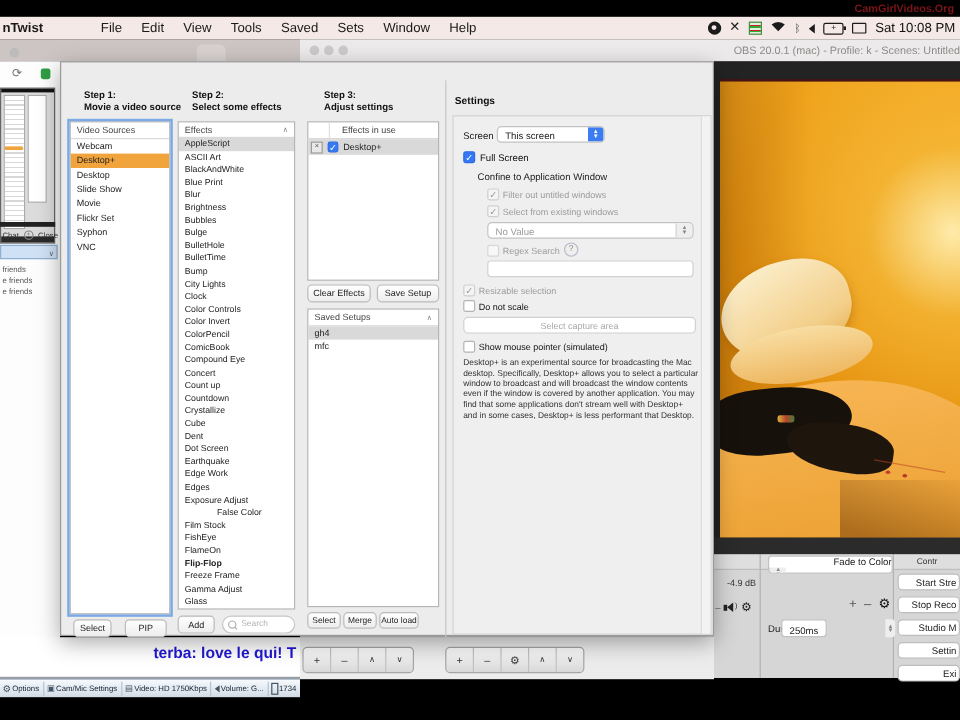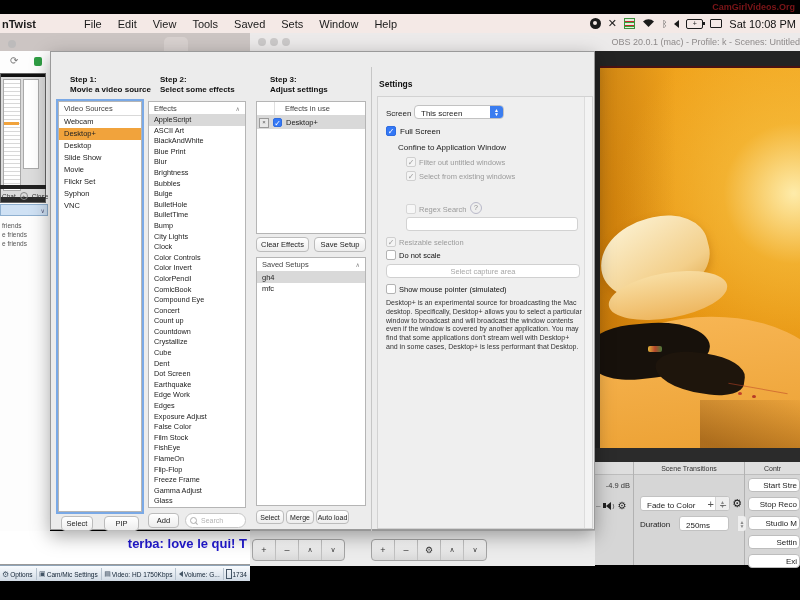--- a/index.html
+++ b/index.html
@@ -165,34 +165,34 @@
   <div class="abs" style="left:596px;top:500px;width:36px;display:flex;align-items:center;gap:3px;">
     <span style="font-size:8px;color:#666;">–</span>
     <span style="display:inline-flex;align-items:center;">
         <span class="speaker-body"></span>
         <span class="speaker-cone"></span>
         <span style="font-size:6px;color:#222;margin-left:1px;">)</span>
       </span>
     <span style="font-size:10px;color:#222;">⚙</span>
   </div>
 
-  <div class="abs select" style="left:640px;top:496px;width:90px;height:15px;border-radius:3px;">
+  <div class="abs select" style="left:640px;top:463px;width:104px;height:15px;border-radius:3px;flex-direction:column;">
     <span class="lbl txt">Fade to Color</span>
     <span class="stepper gray">
         <span>▲</span>
         <span>▼</span>
       </span>
   </div>
   <div class="abs" style="left:692px;top:497px;width:50px;display:flex;align-items:center;justify-content:flex-end;gap:6px;">
     <span style="font-size:11px;color:#555;">+</span>
     <span style="font-size:11px;color:#555;">–</span>
     <span style="font-size:11px;color:#111;">⚙</span>
   </div>
   <div class="abs txt" style="left:640px;top:520px;font-size:8px;color:#222;">Duration</div>
-  <div class="abs select" style="left:679px;top:516px;width:50px;height:15px;border-radius:3px;">
+  <div class="abs select" style="left:651px;top:516px;width:38px;height:15px;border-radius:3px;">
     <span class="lbl txt">250ms</span>
   </div>
   <div class="abs stepper gray" style="left:737px;top:516px;width:8px;height:15px;border-radius:0 3px 3px 0;">
       <span>▲</span>
       <span>▼</span>
     </div>
 
   <div class="abs" style="left:748px;top:478px;width:52px;display:flex;flex-direction:column;gap:5px;">
 
   <div class="ctrl-btn txt" style="height:14px;width:52px;justify-content:flex-end;padding-right:2px;overflow:hidden;">Start Stre</div>
@@ -309,25 +309,25 @@
           <div class="li" style="height:10.6px;line-height:10.6px;font-size:7.3px;">Count up</div>
           <div class="li" style="height:10.6px;line-height:10.6px;font-size:7.3px;">Countdown</div>
           <div class="li" style="height:10.6px;line-height:10.6px;font-size:7.3px;">Crystallize</div>
           <div class="li" style="height:10.6px;line-height:10.6px;font-size:7.3px;">Cube</div>
           <div class="li" style="height:10.6px;line-height:10.6px;font-size:7.3px;">Dent</div>
           <div class="li" style="height:10.6px;line-height:10.6px;font-size:7.3px;">Dot Screen</div>
           <div class="li" style="height:10.6px;line-height:10.6px;font-size:7.3px;">Earthquake</div>
           <div class="li" style="height:10.6px;line-height:10.6px;font-size:7.3px;">Edge Work</div>
           <div class="li" style="height:10.6px;line-height:10.6px;font-size:7.3px;">Edges</div>
           <div class="li" style="height:10.6px;line-height:10.6px;font-size:7.3px;">Exposure Adjust</div>
-          <div class="li" style="height:10.6px;line-height:10.6px;font-size:7.3px;">False Color</div>
+          <div class="li" style="height:10.6px;line-height:10.6px;font-size:7.3px;text-align:center;">False Color</div>
           <div class="li" style="height:10.6px;line-height:10.6px;font-size:7.3px;">Film Stock</div>
           <div class="li" style="height:10.6px;line-height:10.6px;font-size:7.3px;">FishEye</div>
           <div class="li" style="height:10.6px;line-height:10.6px;font-size:7.3px;">FlameOn</div>
-          <div class="li" style="height:10.6px;line-height:10.6px;font-size:7.3px;">Flip-Flop</div>
+          <div class="li" style="height:10.6px;line-height:10.6px;font-size:7.3px;font-weight:bold;">Flip-Flop</div>
           <div class="li" style="height:10.6px;line-height:10.6px;font-size:7.3px;">Freeze Frame</div>
           <div class="li" style="height:10.6px;line-height:10.6px;font-size:7.3px;">Gamma Adjust</div>
           <div class="li" style="height:10.6px;line-height:10.6px;font-size:7.3px;">Glass</div>
         </div>
     </div>
     <div class="abs btn" style="left:97px;top:461px;width:31px;height:15px;">
         <span>Add</span>
       </div>
     <div class="abs" style="left:134px;top:461px;width:61px;height:15px;background:#fff;border:1px solid #c6c6c6;border-radius:8px;display:flex;align-items:center;box-sizing:border-box;">
       <span class="mag" style="margin-left:4px;"></span>
@@ -394,20 +394,27 @@
       <span class="abs txt" style="left:22px;top:30px;font-size:8px;color:#111;">Full Screen</span>
 
       <span class="abs txt" style="left:20px;top:46px;font-size:8px;color:#222;">Confine to Application Window</span>
 
       <span class="abs cb on-gray" style="left:28px;top:60px;"></span>
       <span class="abs txt graytxt" style="left:41px;top:61px;font-size:7.5px;">Filter out untitled windows</span>
 
       <span class="abs cb on-gray" style="left:28px;top:74px;"></span>
       <span class="abs txt graytxt" style="left:41px;top:75px;font-size:7.5px;">Select from existing windows</span>
 
+      <div class="abs select" style="left:28px;top:88px;width:172px;height:14px;color:#9b9b9b;">
+        <span class="lbl txt graytxt">No Value</span>
+        <span class="stepper gray">
+            <span>▲</span>
+            <span>▼</span>
+          </span>
+      </div>
 
       <span class="abs cb dis" style="left:28px;top:107px;"></span>
       <span class="abs txt graytxt" style="left:41px;top:108px;font-size:7.5px;">Regex Search</span>
       <span class="abs" style="left:92px;top:105px;width:10px;height:10px;border:1px solid #b9b9c9;border-radius:50%;font-size:7px;color:#888;text-align:center;line-height:10px;">?</span>
 
       <div class="abs" style="left:28px;top:120px;width:172px;height:14px;background:#fff;border:1px solid #d2d2d2;border-radius:3px;box-sizing:border-box;"></div>
 
       <span class="abs cb on-gray" style="left:8px;top:140px;"></span>
       <span class="abs txt graytxt" style="left:21px;top:141px;font-size:7.5px;">Resizable selection</span>
 

